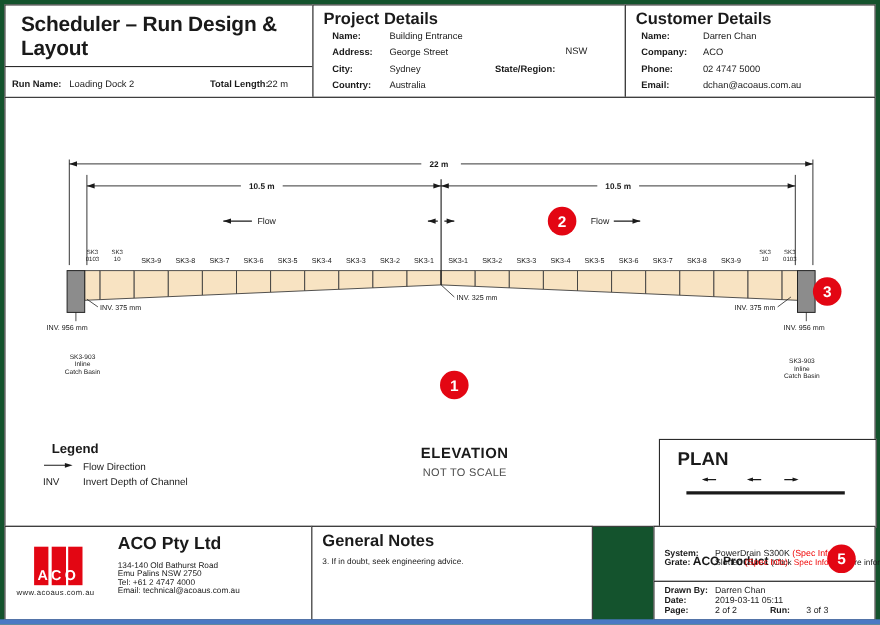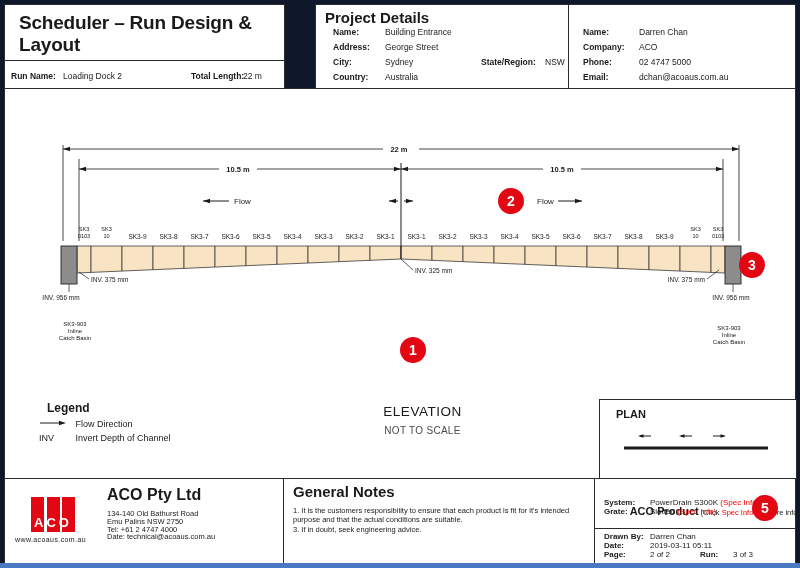--- a/index.html
+++ b/index.html
@@ -1,60 +1,60 @@
 <!DOCTYPE html>
 <html style="--badge-red: #e30613; --logo-red: #e30613; --link-red: #f00000; --footer-blue: #4a79c4;"><head>
 <meta charset="utf-8">
 <style>
   html,body{margin:0;padding:0;background:#fff;}
   body{font-family:"Liberation Sans",sans-serif;color:#1a1a1a;}
-  #sheet{position:relative;width:800px;height:568px;background:#0f172a;overflow:hidden;}
+  #sheet{position:relative;width:800px;height:568px;background:#14532d;overflow:hidden;}
   .box{position:absolute;border:1px solid #2b2b2b;box-sizing:border-box;background:#fff;}
   .abs{position:absolute;}
 
   
   #title-box{left:4px;top:4px;width:281px;height:57px;padding:7px 0 0 14px;}
   .main-title{font-size:19px;font-weight:bold;letter-spacing:-0.2px;}
   .dept{font-size:12.5px;margin-top:3px;}
   #run-row{left:4px;top:60px;width:281px;height:39px;font-size:8.5px;}
   #run-row .lbl{font-weight:bold;position:absolute;top:10px;}
   #run-row .val{position:absolute;top:10px;}
 
   .detail-title{font-size:15px;font-weight:bold;position:absolute;left:9px;top:4px;}
   .f-lbl{position:absolute;font-size:8.5px;font-weight:bold;}
   .f-val{position:absolute;font-size:8.5px;}
-  #project-box{left:284px;top:4px;width:285px;height:85px;margin-left:31px;}
+  #project-box{left:284px;top:4px;width:285px;height:85px;}
   #customer-box{left:568px;top:4px;width:228px;height:85px;}
 
   
   #drawing-box{left:4px;top:88px;width:792px;height:391px;}
   #elevation-svg{position:absolute;left:0;top:0;}
   svg{font-family:"Liberation Sans",sans-serif;}
 
   #legend{position:absolute;left:32px;top:312px;width:220px;font-size:9px;}
   .legend-title{font-size:12px;font-weight:bold;margin-left:10px;}
   .legend-row{position:absolute;left:2px;white-space:nowrap;}
   .legend-sym{display:inline-block;width:34px;}
   #elevation-title{position:absolute;left:340px;top:315px;width:155px;text-align:center;}
-  .elev-main{font-size:13.5px;font-weight:normal;letter-spacing:0.5px;}
+  .elev-main{font-size:13.5px;font-weight:bold;letter-spacing:0.5px;}
   .elev-sub{font-size:10px;color:#4a4a4a;margin-top:6px;letter-spacing:0.3px;}
 
   #plan-box{position:absolute;left:594px;top:310px;width:198px;height:81px;border:1px solid #2b2b2b;background:#fff;box-sizing:border-box;}
-  .plan-title{font-size:11px;font-weight:bold;position:absolute;left:16px;top:8px;}
+  .plan-title{font-size:17px;font-weight:bold;position:absolute;left:16px;top:8px;}
 
   
   #company-box{left:4px;top:478px;width:280px;height:86px;}
   #logo{position:absolute;left:26px;top:18px;width:44px;height:35px;}
   .logo-bar{position:absolute;top:0;width:13px;height:35px;background:var(--logo-red,#e30613);}
   .logo-text{position:absolute;left:0;bottom:2px;width:44px;text-align:center;color:#fff;font-weight:bold;font-size:13px;letter-spacing:3px;}
   #website{position:absolute;left:10px;top:57px;font-size:7px;letter-spacing:0.4px;}
   #company-name{position:absolute;left:102px;top:7px;font-size:16px;font-weight:bold;}
   #company-address{position:absolute;left:102px;top:31px;font-size:7.5px;line-height:7.8px;}
 
-  #notes-box{left:283px;top:478px;width:312px;height:86px;}
+  #notes-box{left:283px;top:478px;width:256px;height:86px;}
   #notes-body{position:absolute;left:9px;top:27px;width:296px;font-size:7.5px;line-height:9.4px;}
 
   #product-box{left:594px;top:478px;width:202px;height:51px;}
   .prod-row1{position:absolute;left:8px;top:4px;white-space:pre;}
   .prod-title{font-size:11px;font-weight:bold;}
   .prod-hint{font-size:7.5px;}
   .p-lbl{position:absolute;left:9px;font-size:8px;font-weight:bold;}
   .p-val{position:absolute;left:55px;font-size:8px;white-space:pre;}
   .red-link{color:var(--link-red,#f00000);cursor:pointer;}
 
@@ -83,26 +83,27 @@
 
   <div class="box" id="project-box">
     <div class="detail-title">Project Details</div>
     <span class="f-lbl" style="left:17px;top:22px">Name:</span>
     <span class="f-val" style="left:69px;top:22px">Building Entrance</span>
     <span class="f-lbl" style="left:17px;top:37px">Address:</span>
     <span class="f-val" style="left:69px;top:37px">George Street</span>
     <span class="f-lbl" style="left:17px;top:52px">City:</span>
     <span class="f-val" style="left:69px;top:52px">Sydney</span>
     <span class="f-lbl" style="left:165px;top:52px">State/Region:</span>
-    <span class="f-val" style="left:229px;top:52px">NSW</span>
+    <span class="f-val" style="left:229px;top:36px">NSW</span>
     <span class="f-lbl" style="left:17px;top:67px">Country:</span>
     <span class="f-val" style="left:69px;top:67px">Australia</span>
   </div>
 
   <div class="box" id="customer-box">
+    <div class="detail-title">Customer Details</div>
     <span class="f-lbl" style="left:14px;top:22px">Name:</span>
     <span class="f-val" style="left:70px;top:22px">Darren Chan</span>
     <span class="f-lbl" style="left:14px;top:37px">Company:</span>
     <span class="f-val" style="left:70px;top:37px">ACO</span>
     <span class="f-lbl" style="left:14px;top:52px">Phone:</span>
     <span class="f-val" style="left:70px;top:52px">02 4747 5000</span>
     <span class="f-lbl" style="left:14px;top:67px">Email:</span>
     <span class="f-val" style="left:70px;top:67px">dchan@acoaus.com.au</span>
   </div>
 
@@ -248,28 +249,27 @@
       <div class="logo-bar" style="left:15.5px"></div>
       <div class="logo-bar" style="left:31px"></div>
       <div class="logo-text">ACO</div>
     </div>
     <div id="website">www.acoaus.com.au</div>
     <div id="company-name">ACO Pty Ltd</div>
     <div id="company-address">
         <div>134-140 Old Bathurst Road</div>
         <div>Emu Palins NSW 2750</div>
         <div>Tel: +61 2 4747 4000</div>
-        <div>Date: technical@acoaus.com.au</div>
+        <div>Email: technical@acoaus.com.au</div>
       </div>
   </div>
 
   <div class="box" id="notes-box">
     <div class="detail-title">General Notes</div>
     <div id="notes-body">
-        <div>1. It is the customers responsibility to ensure that each product is fit for it's intended purpose and that the actual conditions are suitable.</div>
         <div>3. If in doubt, seek engineering advice.</div>
       </div>
   </div>
 
   <div class="box" id="product-box">
     <div class="prod-row1">
       <span class="prod-title">ACO Product</span><span class="prod-hint"><span> (Click </span><span class="red-link">Spec Info</span><span> for more information)</span></span>
     </div>
     <span class="p-lbl" style="top:19px">System:</span>
     <span class="p-val" style="top:19px"><span>PowerDrain S300K </span><span class="red-link">(Spec Info)</span></span>

